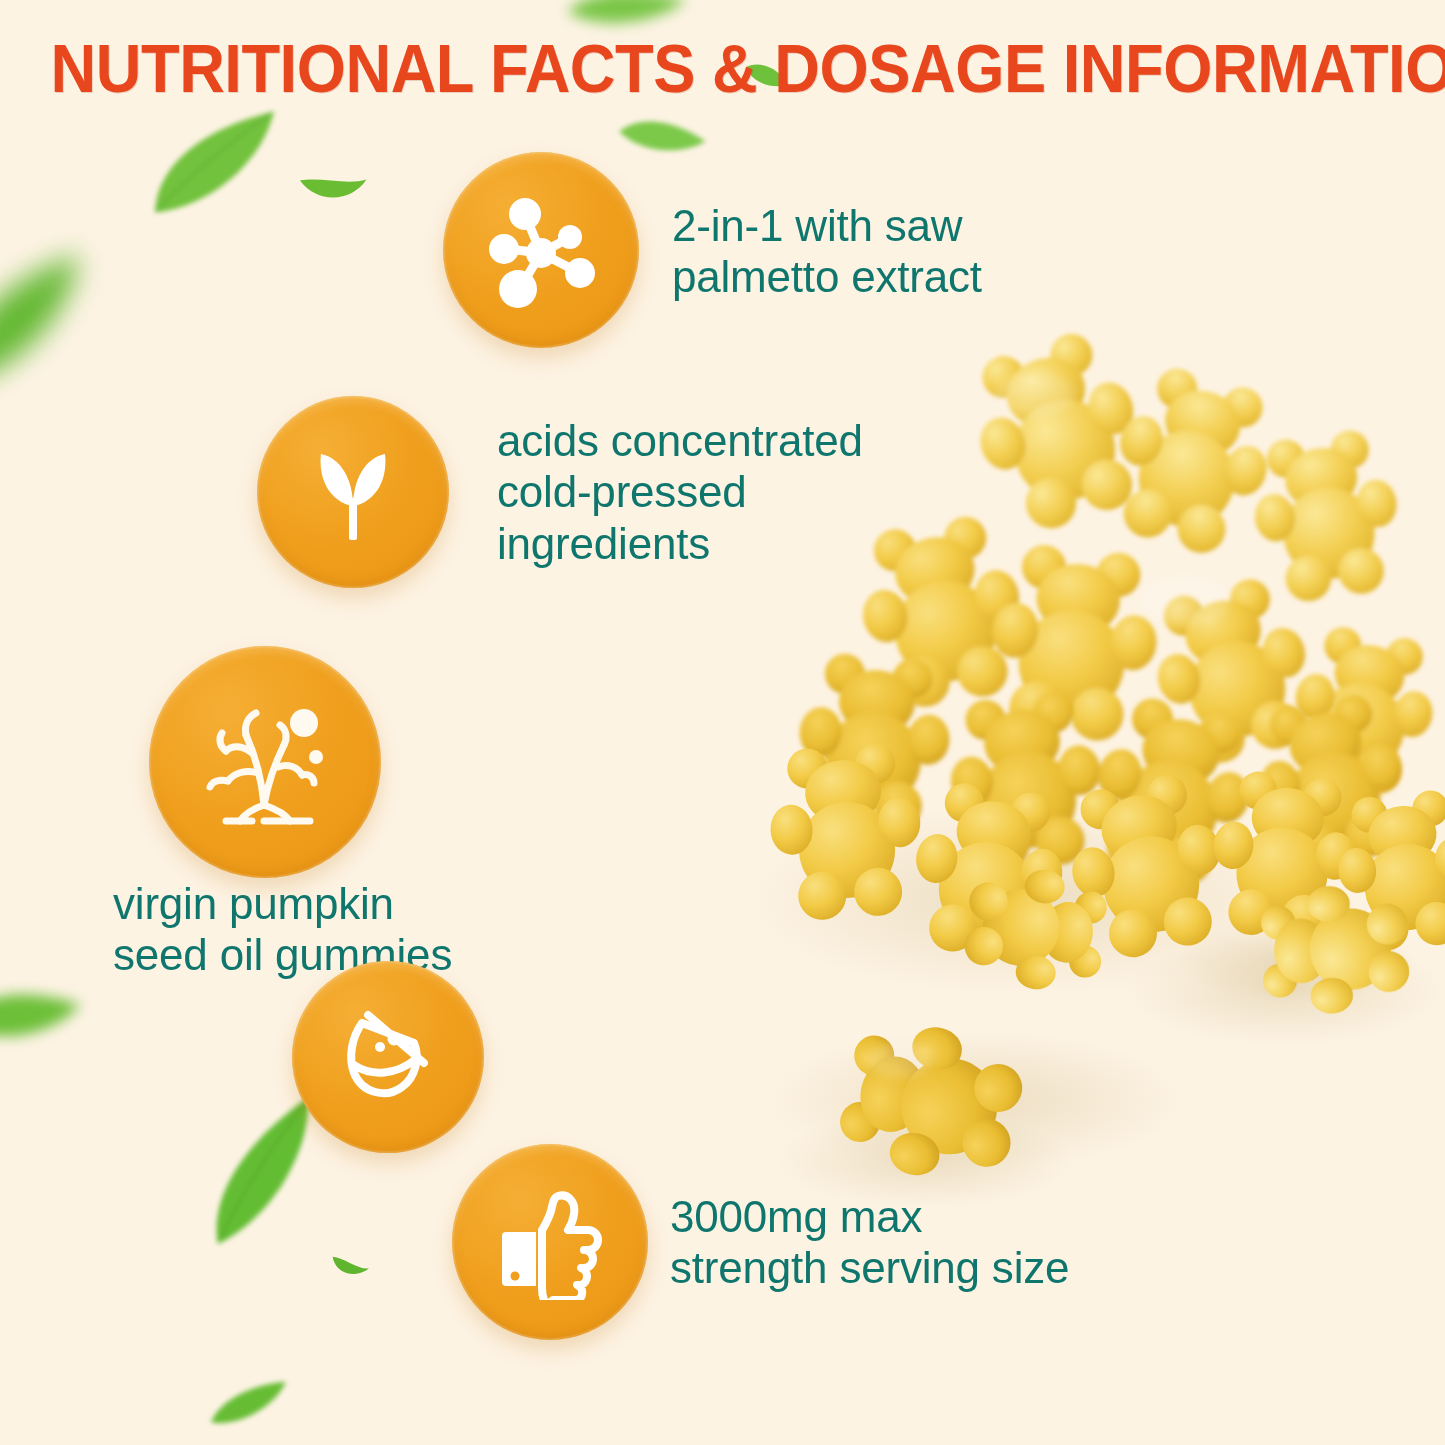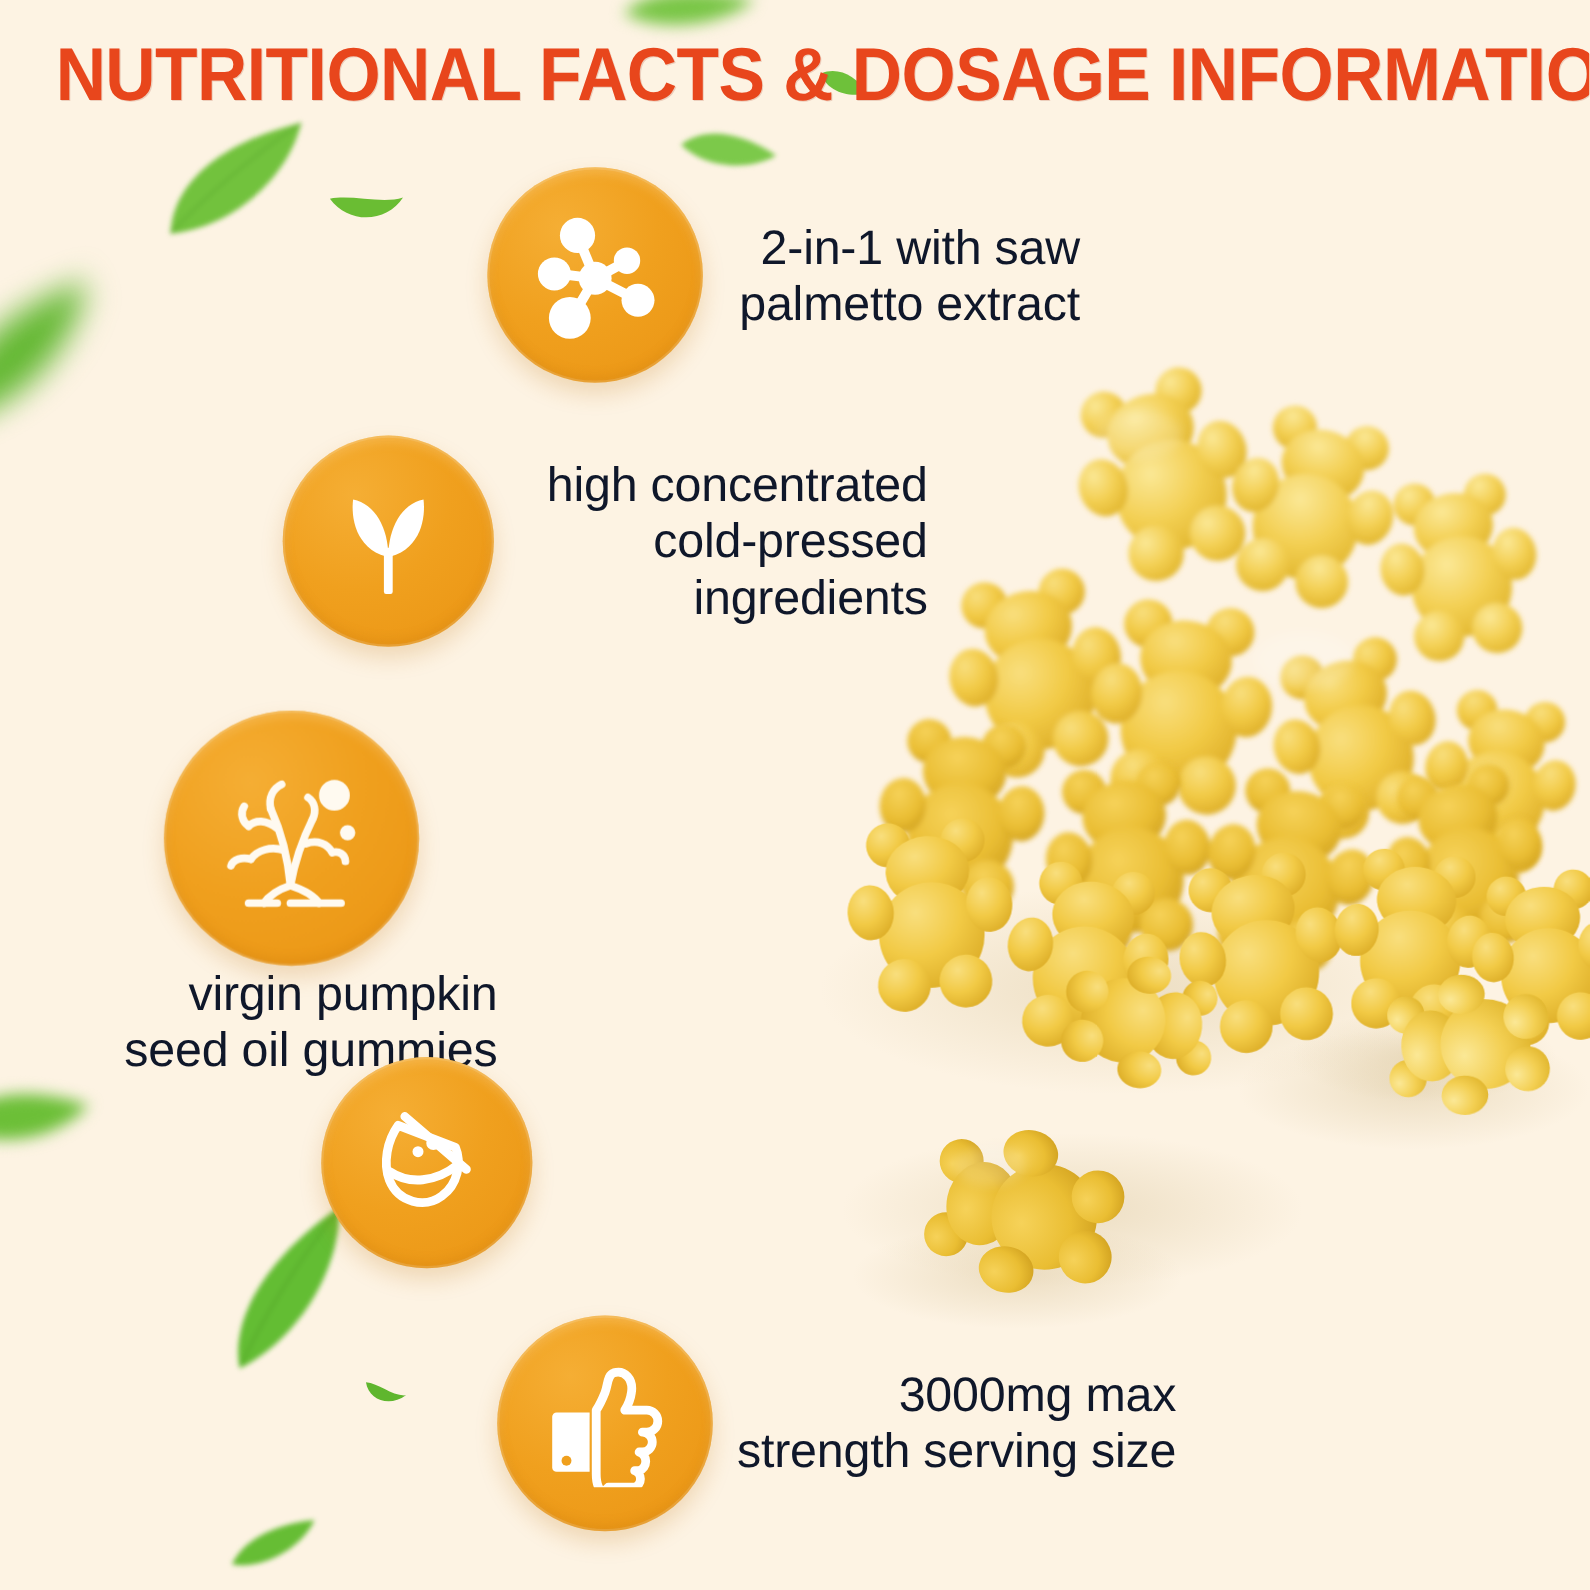--- a/index.html
+++ b/index.html
@@ -62,47 +62,46 @@
   .badge::after{
     content:"";
     position:absolute; inset:0;
     border-radius:50%;
     border:2px solid rgba(255,255,255,.13);
     pointer-events:none;
   }
   .badge svg { display:block; }
 
   .ftext {
-    color:#0f172a;
+    color:#0f766e;
     font-size:44px;
     line-height:1.17;
     font-weight:400;
     letter-spacing:-0.2px;
     white-space:pre-line;
-    text-align:right;
   }
 
   
   #f1 { left:443px; top:152px; }
   #f1 .badge { width:196px; height:196px; }
   #f1 .ftext { margin-left:33px; margin-top:2px; }
 
   #f2 { left:257px; top:396px; }
   #f2 .badge { width:192px; height:192px; }
   #f2 .ftext { margin-left:48px; }
 
   #f3 { left:77px; top:646px;flex-direction:column; }
   #f3 .badge { width:232px; height:232px; }
   #f3 .ftext { margin-left:36px; }
 
   #f4 { left:292px; top:961px; }
   #f4 .badge { width:192px; height:192px; }
   #f4 .ftext { margin-left:22px; }
 
-  #f5 { left:452px; top:1196px; }
+  #f5 { left:452px; top:1144px; }
   #f5 .badge { width:196px; height:196px; }
   #f5 .ftext { margin-left:22px; }
 
   
   .leaf { position:absolute; z-index:10; }
   .leaf svg { display:block; }
   .blur1 { filter:blur(2.5px); }
   .blur2 { filter:blur(7px); }
   .blur3 { filter:blur(14px); }
 
@@ -299,21 +298,21 @@
   </div>
 
   <div class="feature" id="f2">
     <div class="badge">
       <svg width="112" height="112" viewBox="0 0 112 112" fill="#ffffff">
         <path d="M54,70 C26,62 22,34 24,18 C44,22 56,44 56,70 Z"></path>
         <path d="M58,70 C86,62 90,34 88,18 C68,22 56,44 56,70 Z"></path>
         <rect x="52" y="62" width="8" height="42" rx="2"></rect>
       </svg>
     </div>
-    <div class="ftext">high concentrated
+    <div class="ftext">acids concentrated
 cold-pressed
 ingredients</div>
   </div>
 
   <div class="feature" id="f3">
     <div class="badge">
       <svg width="150" height="150" viewBox="0 0 150 150" fill="none" stroke="#fffaf0" stroke-width="7" stroke-linecap="round" stroke-linejoin="round">
         <path d="M74,118 C72,96 66,70 56,48"></path>
         <path d="M56,48 C54,38 58,30 66,26"></path>
         <path d="M62,66 C52,58 42,58 36,64"></path>

